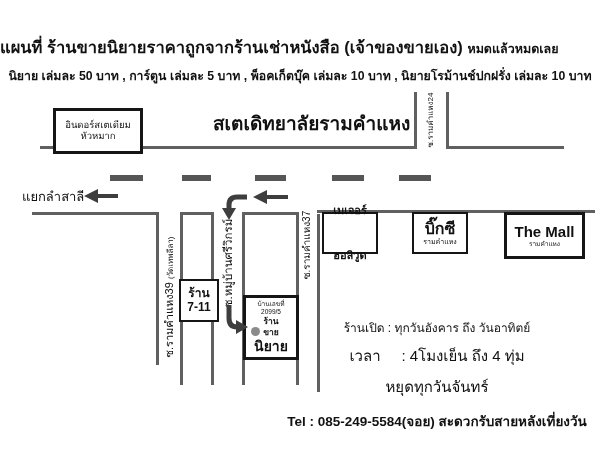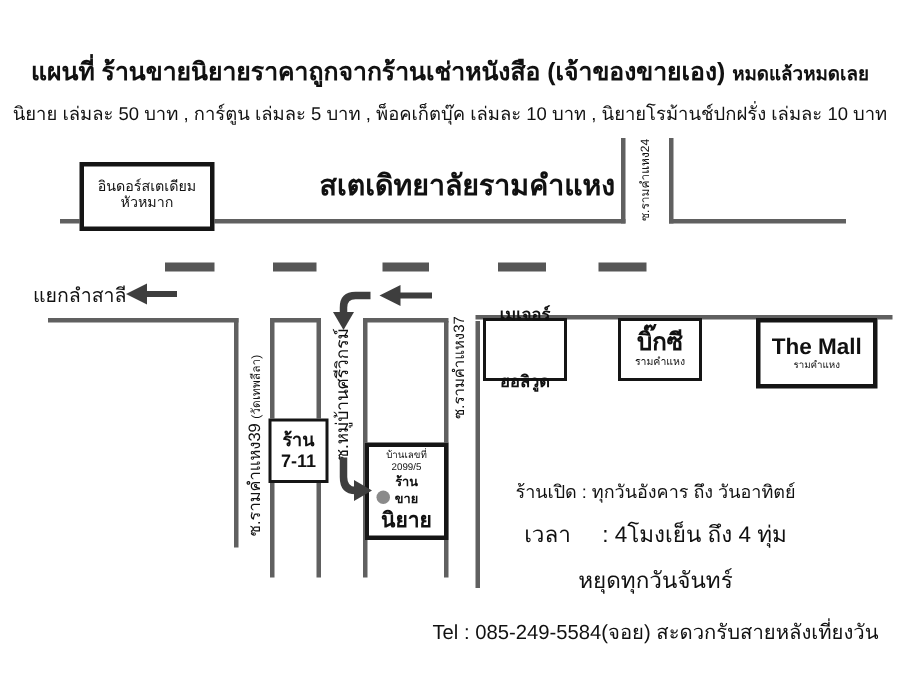--- a/index.html
+++ b/index.html
@@ -2,41 +2,41 @@
 <html><head>
 <meta charset="utf-8">
 <style>
   html,body{margin:0;padding:0;background:#fff;}
   #stage{
     position:relative;width:600px;height:450px;background:#ffffff;
     font-family:"Liberation Sans",sans-serif;color:#111;overflow:hidden;
   }
   .abs{position:absolute;}
   
-  .title{top:34px;left:0;width:600px;text-align:center;font-size:16.5px;font-weight:bold;white-space:nowrap;}
+  .title{top:34px;left:0;width:600px;font-size:16.5px;font-weight:bold;white-space:nowrap;}
   .title .suffix{font-size:12.5px;}
-  .subtitle{top:66px;left:0;width:600px;text-align:center;font-size:12.3px;font-weight:normal;white-space:nowrap;}
+  .subtitle{top:66px;left:0;width:600px;text-align:center;font-size:12.3px;font-weight:bold;white-space:nowrap;}
   
   .road{background:#606060;}
   .dash{background:#565656;height:6px;top:175px;}
   
   .vlabel{white-space:nowrap;transform:translate(-50%,-50%) rotate(-90deg);}
   
   .mbox{background:#fff;border:2px solid #151515;text-align:center;z-index:3;display:flex;flex-direction:column;justify-content:center;line-height:1.15;}
   .thick{border-width:3px;align-items:center;}
   .uni{font-size:19px;font-weight:bold;white-space:nowrap;}
   .lamsali{font-size:13px;white-space:nowrap;}
   
   .dot{width:9px;height:9px;border-radius:50%;background:#8a8a8a;}
   
   .info{left:278px;top:318px;width:318px;text-align:center;}
   .info .l1{font-size:12px;margin-bottom:7px;white-space:nowrap;}
   .info .l2{font-size:15px;margin-bottom:7px;white-space:nowrap;}
   .info .l3{font-size:15px;margin-bottom:11px;white-space:nowrap;}
-  .info .l4{font-size:13.5px;font-weight:normal;white-space:nowrap;}
+  .info .l4{font-size:13.5px;font-weight:bold;white-space:nowrap;}
   svg.arrows{left:0;top:0;z-index:4;pointer-events:none;}
 </style>
 </head>
 <body>
 
 <div id="stage">
 
   <div class="abs title">
     <span>แผนที่ ร้านขายนิยายราคาถูกจากร้านเช่าหนังสือ (เจ้าของขายเอง)</span>
     <span class="suffix">หมดแล้วหมดเลย</span>

